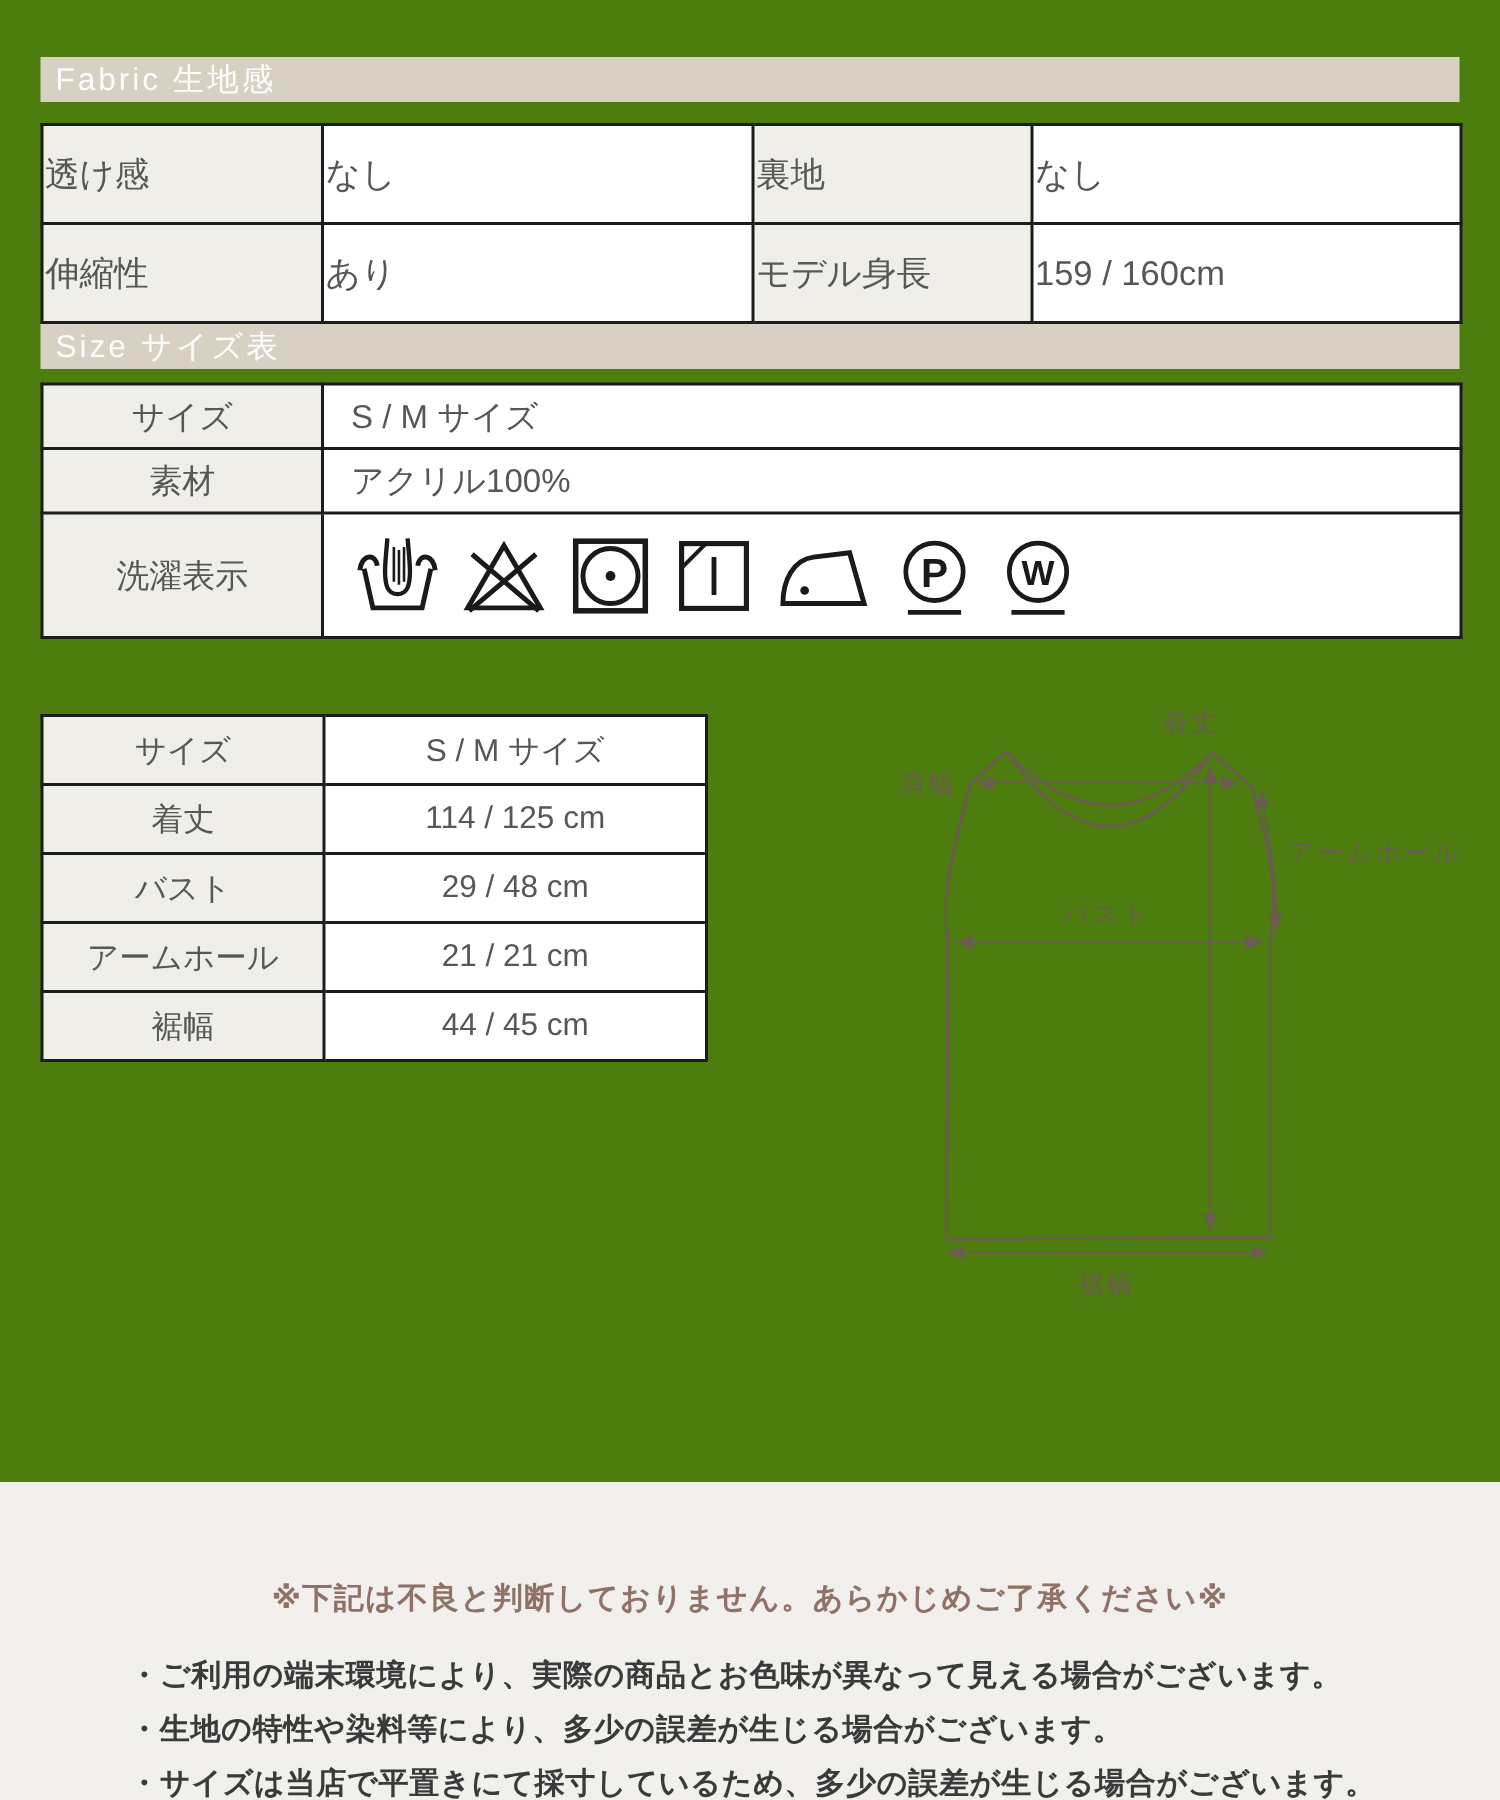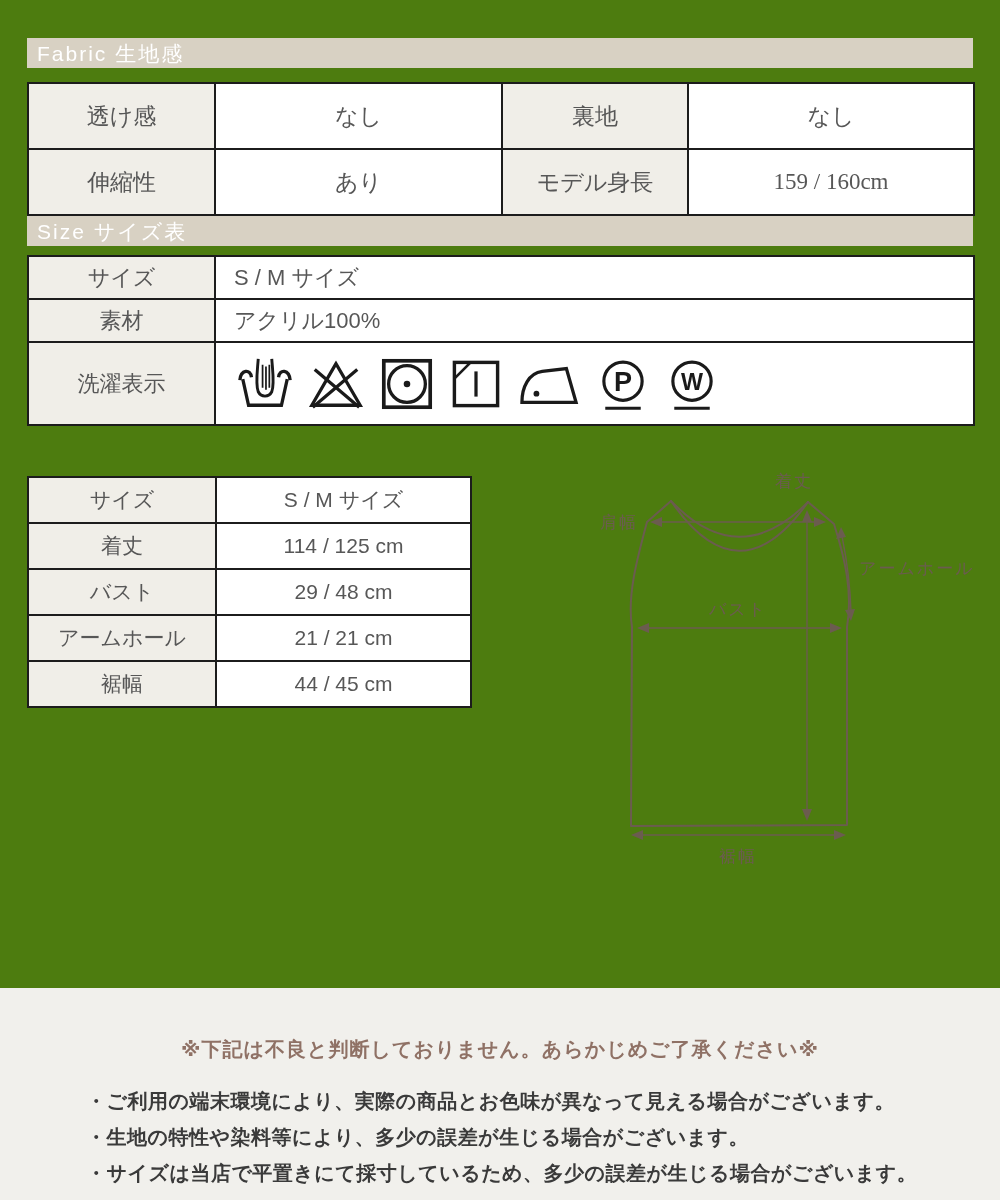--- a/index.html
+++ b/index.html
@@ -14,41 +14,41 @@
     font-size:21px; letter-spacing:2px; line-height:31px;
     padding-left:10px; box-sizing:border-box;
   }
 
   table { border-collapse:collapse; table-layout:fixed; }
   td { border:2px solid #1c1c1c; color:#575757; box-sizing:border-box; }
   td.lbl { background:#f0eee8; text-align:center; }
   td.val { background:#ffffff; }
 
   .fabric-table { width:946px; margin-top:14px; }
-  .fabric-table td { height:66px; font-size:23px; text-align:center;font-family:Liberation Serif, serif; }
+  .fabric-table td { height:66px; font-size:23px; text-align:left; }
 
   .size-bar { }
   .size-table { width:946px; margin-top:9px; }
   .size-table td { font-size:22px; }
   .size-table td.row-s { height:43px; }
   .size-table td.row-care { height:83px; }
   .size-table td.val { text-align:left; padding-left:18px; }
 
   .care-icons { display:flex; align-items:center; gap:13px; padding-left:2px; }
   .care-icons svg { display:block; }
 
   .lower { display:flex; align-items:flex-start; margin-top:50px; }
   .meas-table { width:443px; }
   .meas-table td { height:46px; font-size:21px; text-align:center; }
 
   .diagram-wrap { position:relative; top:-12px; margin-left:85px; }
 
   .notice {
     position:absolute; left:0; top:988px; width:1000px; height:212px;
-    background:#f1f0ec; box-sizing:border-box; padding-top:48px;
+    background:#f1f0ec; box-sizing:border-box; padding-top:64px;
   }
   .notice-title {
     text-align:center; color:#8f7165; font-size:20px;
     font-weight:600; letter-spacing:1px;
   }
   .notice-items {
     margin:20px 0 0 86px; font-size:20px; line-height:36px;
     color:#3a3a3a; font-weight:600; letter-spacing:0.5px;
   }
 </style>

